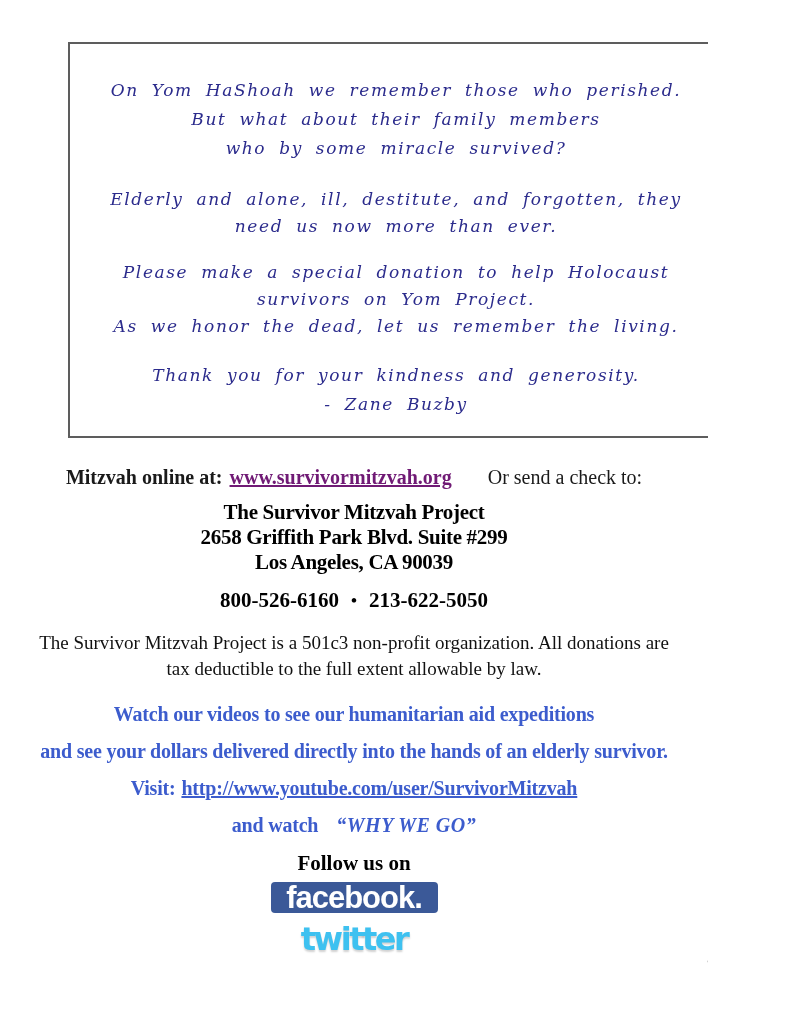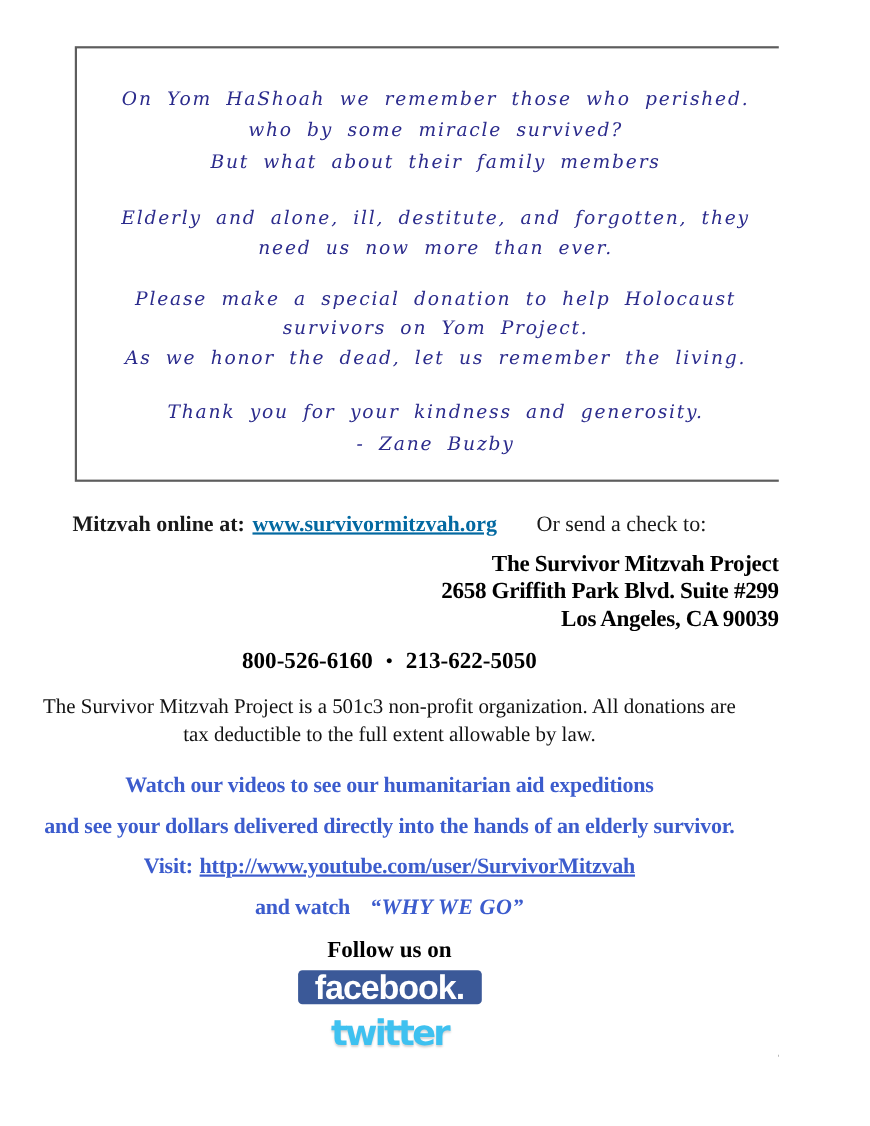--- a/index.html
+++ b/index.html
@@ -29,26 +29,26 @@
   .qp1 { margin-bottom:23px; }
   .qp2 { margin-bottom:19px; }
   .qp3 { margin-bottom:0; }
   .qp4 { margin-bottom:21px; }
   .qp5 { margin-bottom:0; }
 
   
   .donate-line { margin-top:28px; text-align:center; font-size:20px; }
   .donate-line .b { font-weight:bold; }
   .donate-line .link {
-    font-weight:bold; color:#0369a1; text-decoration:underline; margin-left:7px; cursor:pointer;
+    font-weight:bold; color:#701a75; text-decoration:underline; margin-left:7px; cursor:pointer;
   }
   .donate-line .orcheck { margin-left:36px; }
 
   
-  .address { margin-top:11px; text-align:right; }
+  .address { margin-top:11px; text-align:center; }
   .aline {
     display:block; font-weight:bold; font-size:21px; line-height:25px; letter-spacing:-0.3px; color:#000;
   }
 
   
   .phones { margin-top:13px; text-align:center; font-weight:bold; font-size:21px; color:#000; }
   .phones .bullet { margin:0 12px; font-size:17px; vertical-align:1px; }
 
   
   .nonprofit { margin-top:17px; text-align:center; }
@@ -89,22 +89,22 @@
   }
 </style>
 </head>
 <body>
 
 <div class="page">
 
   <section class="quote-box">
     <p class="qp qp1">
       <span class="qline">On Yom HaShoah we remember those who perished.</span>
+      <span class="qline">But what about their family members</span>
       <span class="qline">who by some miracle survived?</span>
-      <span class="qline">But what about their family members</span>
     </p>
     <p class="qp qp2">
       <span class="qline">Elderly and alone, ill, destitute, and forgotten, they</span>
       <span class="qline">need us now more than ever.</span>
     </p>
     <p class="qp qp3">
       <span class="qline">Please make a special donation to help Holocaust</span>
       <span class="qline">survivors on Yom Project.</span>
     </p>
     <p class="qp qp4">

